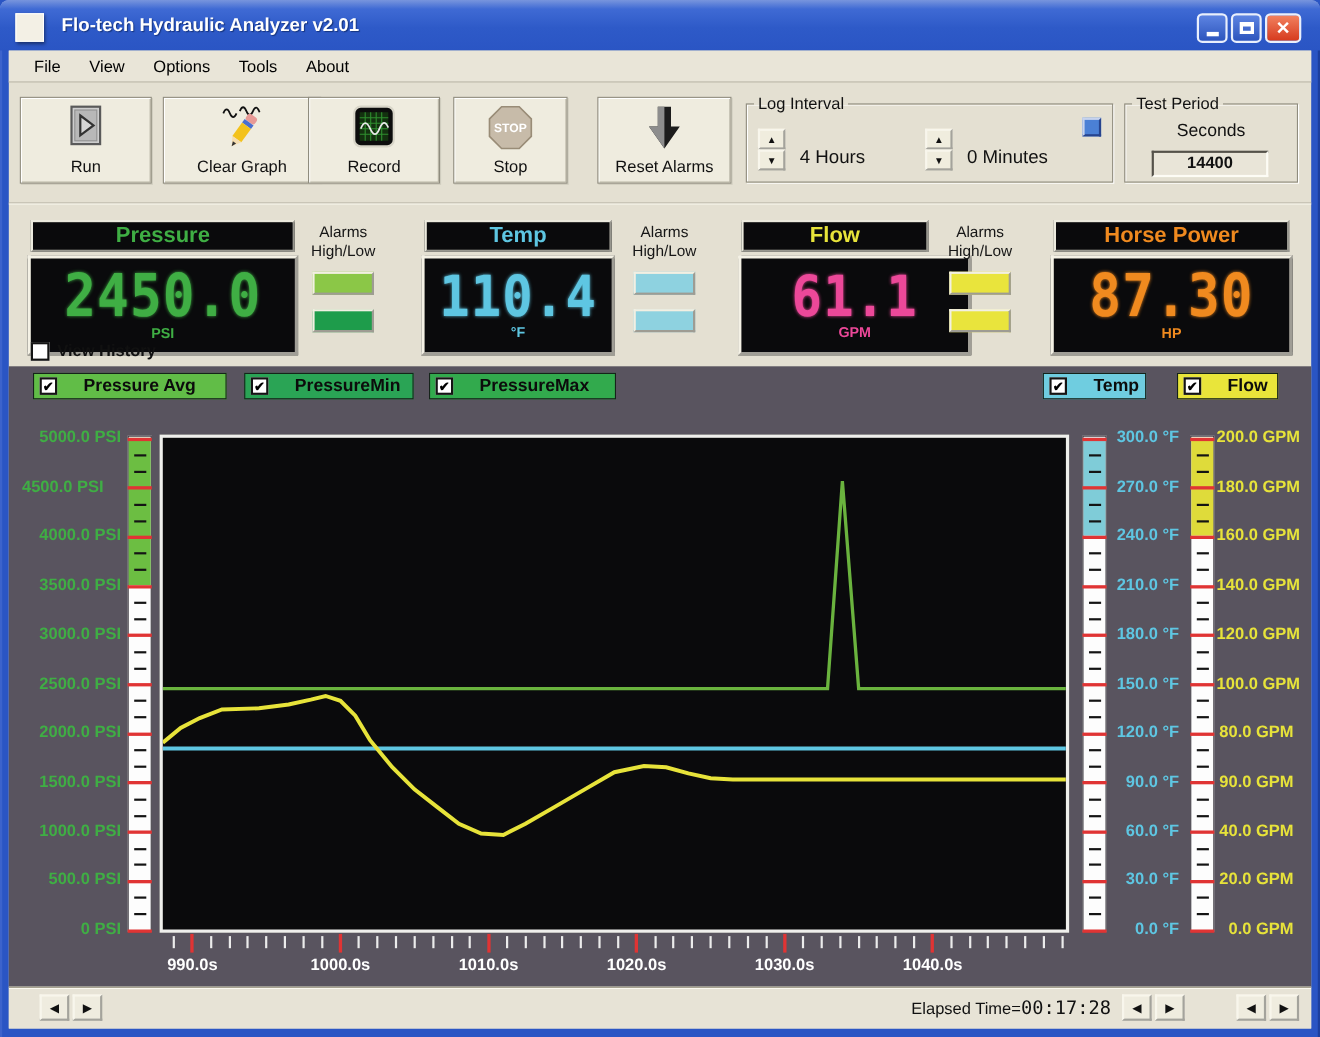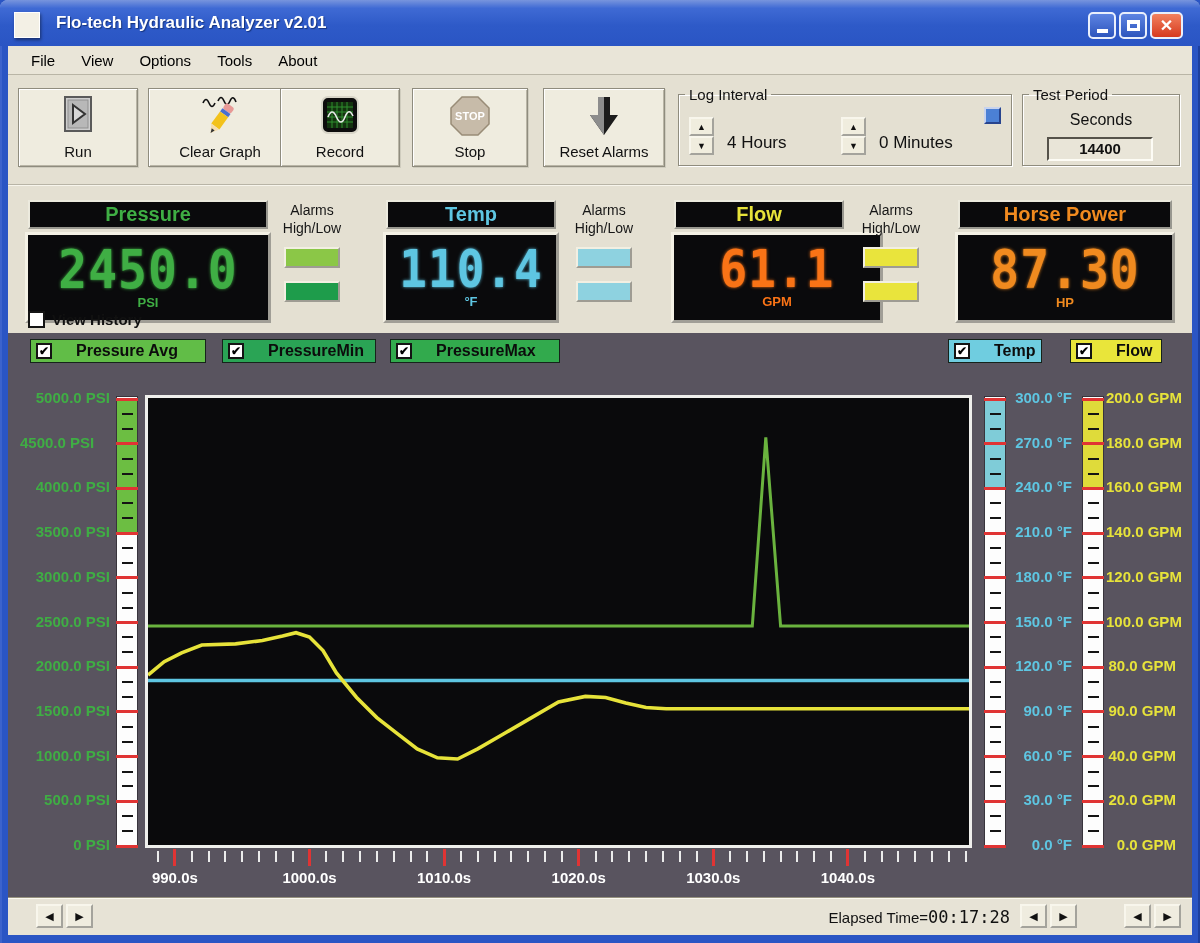--- a/index.html
+++ b/index.html
@@ -138,21 +138,21 @@
             <line x1="28" y1="8" x2="28" y2="34"></line>
             <line x1="8" y1="13" x2="34" y2="13"></line>
             <line x1="8" y1="18" x2="34" y2="18"></line>
             <line x1="8" y1="23" x2="34" y2="23"></line>
             <line x1="8" y1="28" x2="34" y2="28"></line>
           </g>
           <path d="M9 23 q4 -10 8.5 0 t8.5 0 t8 -1" stroke="#eaeaea" fill="none" stroke-width="1.6"></path>
         </svg></span>
     <span class="tool-label">Record</span>
     </div>
-    <div class="tool-btn" style="left:412px;width:116px">
+    <div class="tool-btn" style="left:412px;width:104px">
     <span><svg width="44" height="44" viewBox="0 0 44 44">
           <polygon points="14,3 30,3 41,14 41,30 30,41 14,41 3,30 3,14" fill="#c7bba9" stroke="#998c77" stroke-width="1.5"></polygon>
           <text x="22" y="26" text-anchor="middle" font-size="11" font-weight="bold" fill="#fff" font-family="Liberation Sans,sans-serif">STOP</text>
         </svg></span>
     <span class="tool-label">Stop</span>
     </div>
     <div class="tool-btn" style="left:543px;width:122px">
     <span><svg width="40" height="44" viewBox="0 0 40 44">
           <path d="M14 3 L26 3 L26 21 L34 21 L20 41 L6 21 L14 21 Z" fill="#1c1c1c"></path>
           <path d="M14 3 L20 3 L20 41 L6 21 L14 21 Z" fill="#8d8d8d"></path>
@@ -195,21 +195,21 @@
     <div class="g-title" style="left:386px;width:170px;color:#5ec6e2">Temp</div>
     <div class="g-value" style="left:383px;width:176px;color:#5ec6e2">
           <span class="g-digits" style="font-size:46px">110.4</span>
           <span class="g-units">°F</span>
     </div>
     <div class="alarm-caption" style="left:559px;top:202px">Alarms</div>
     <div class="alarm-caption" style="left:559px;top:220px">High/Low</div>
     <div class="alarm-bar" style="left:576px;top:247px;background:#8ed2e0"></div>
     <div class="alarm-bar" style="left:576px;top:281px;background:#8ed2e0"></div>
     <div class="g-title" style="left:674px;width:170px;color:#e7e33a">Flow</div>
-    <div class="g-value" style="left:671px;width:212px;color:#f97316">
+    <div class="g-value" style="left:671px;width:212px;color:#ec4899">
           <span class="g-digits" style="font-size:46px">61.1</span>
           <span class="g-units">GPM</span>
     </div>
     <div class="alarm-caption" style="left:846px;top:202px">Alarms</div>
     <div class="alarm-caption" style="left:846px;top:220px">High/Low</div>
     <div class="alarm-bar" style="left:863px;top:247px;background:#e9e43c"></div>
     <div class="alarm-bar" style="left:863px;top:281px;background:#e9e43c"></div>
     <div class="g-title" style="left:958px;width:214px;color:#f08a1f">Horse Power</div>
     <div class="g-value" style="left:955px;width:220px;color:#f08a1f">
           <span class="g-digits" style="font-size:48px">87.30</span>

